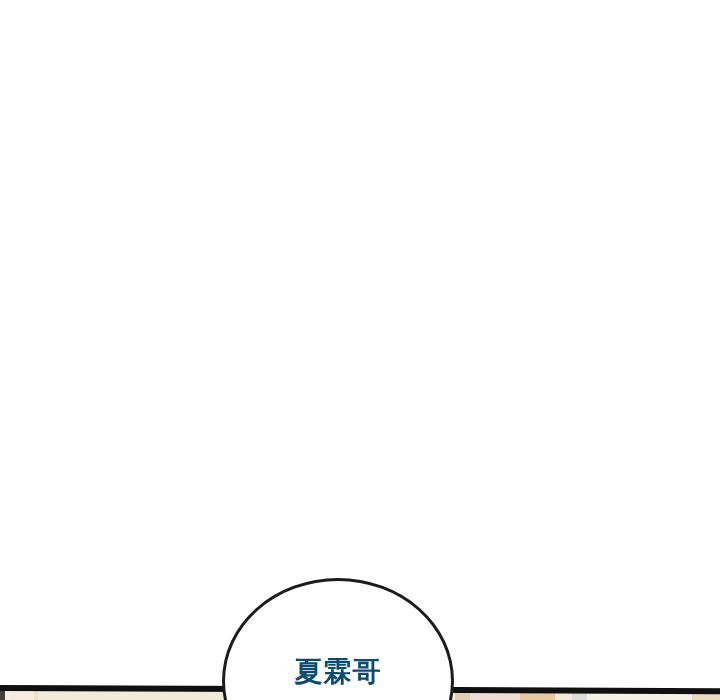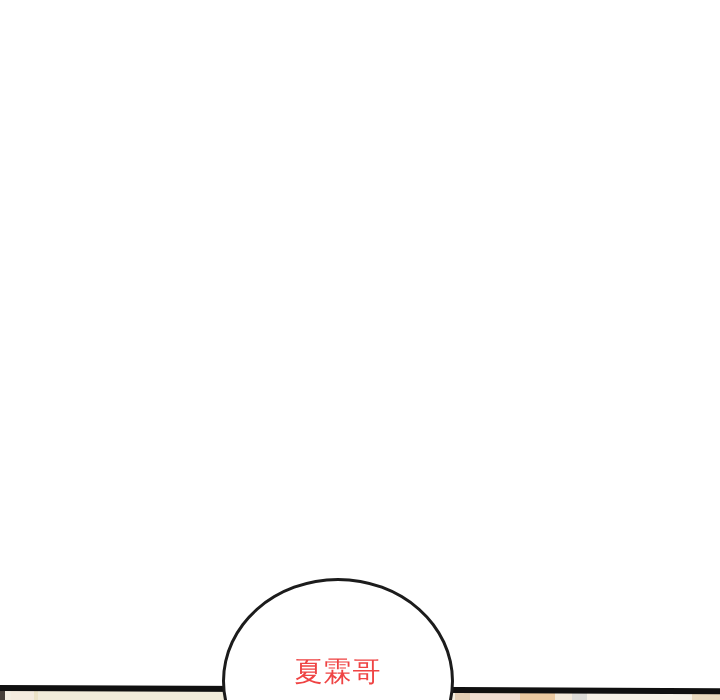--- a/index.html
+++ b/index.html
@@ -93,16 +93,16 @@
     <span style="width: 35px; background: rgb(235, 201, 160);"></span>
     <span style="width: 17px; background: rgb(242, 233, 218);"></span>
     <span style="width: 15px; background: rgb(220, 219, 215);"></span>
     <span style="width: 105px; background: rgb(246, 241, 231);"></span>
     <span style="width: 28px; background: rgb(233, 217, 191);"></span>
   </div>
 
   <div class="panel-divider-line" style="background: rgb(16, 16, 16);"></div>
 
   <div class="speech-bubble" style="background: rgb(255, 255, 255); border-color: rgb(28, 28, 28);">
-    <div class="speech-bubble-text" style="color: #ef4444;">夏霖哥</div>
+    <div class="speech-bubble-text" style="color: #0c4a6e; font-weight: bold;">夏霖哥</div>
   </div>
 
 </div>
 
 </body></html>

